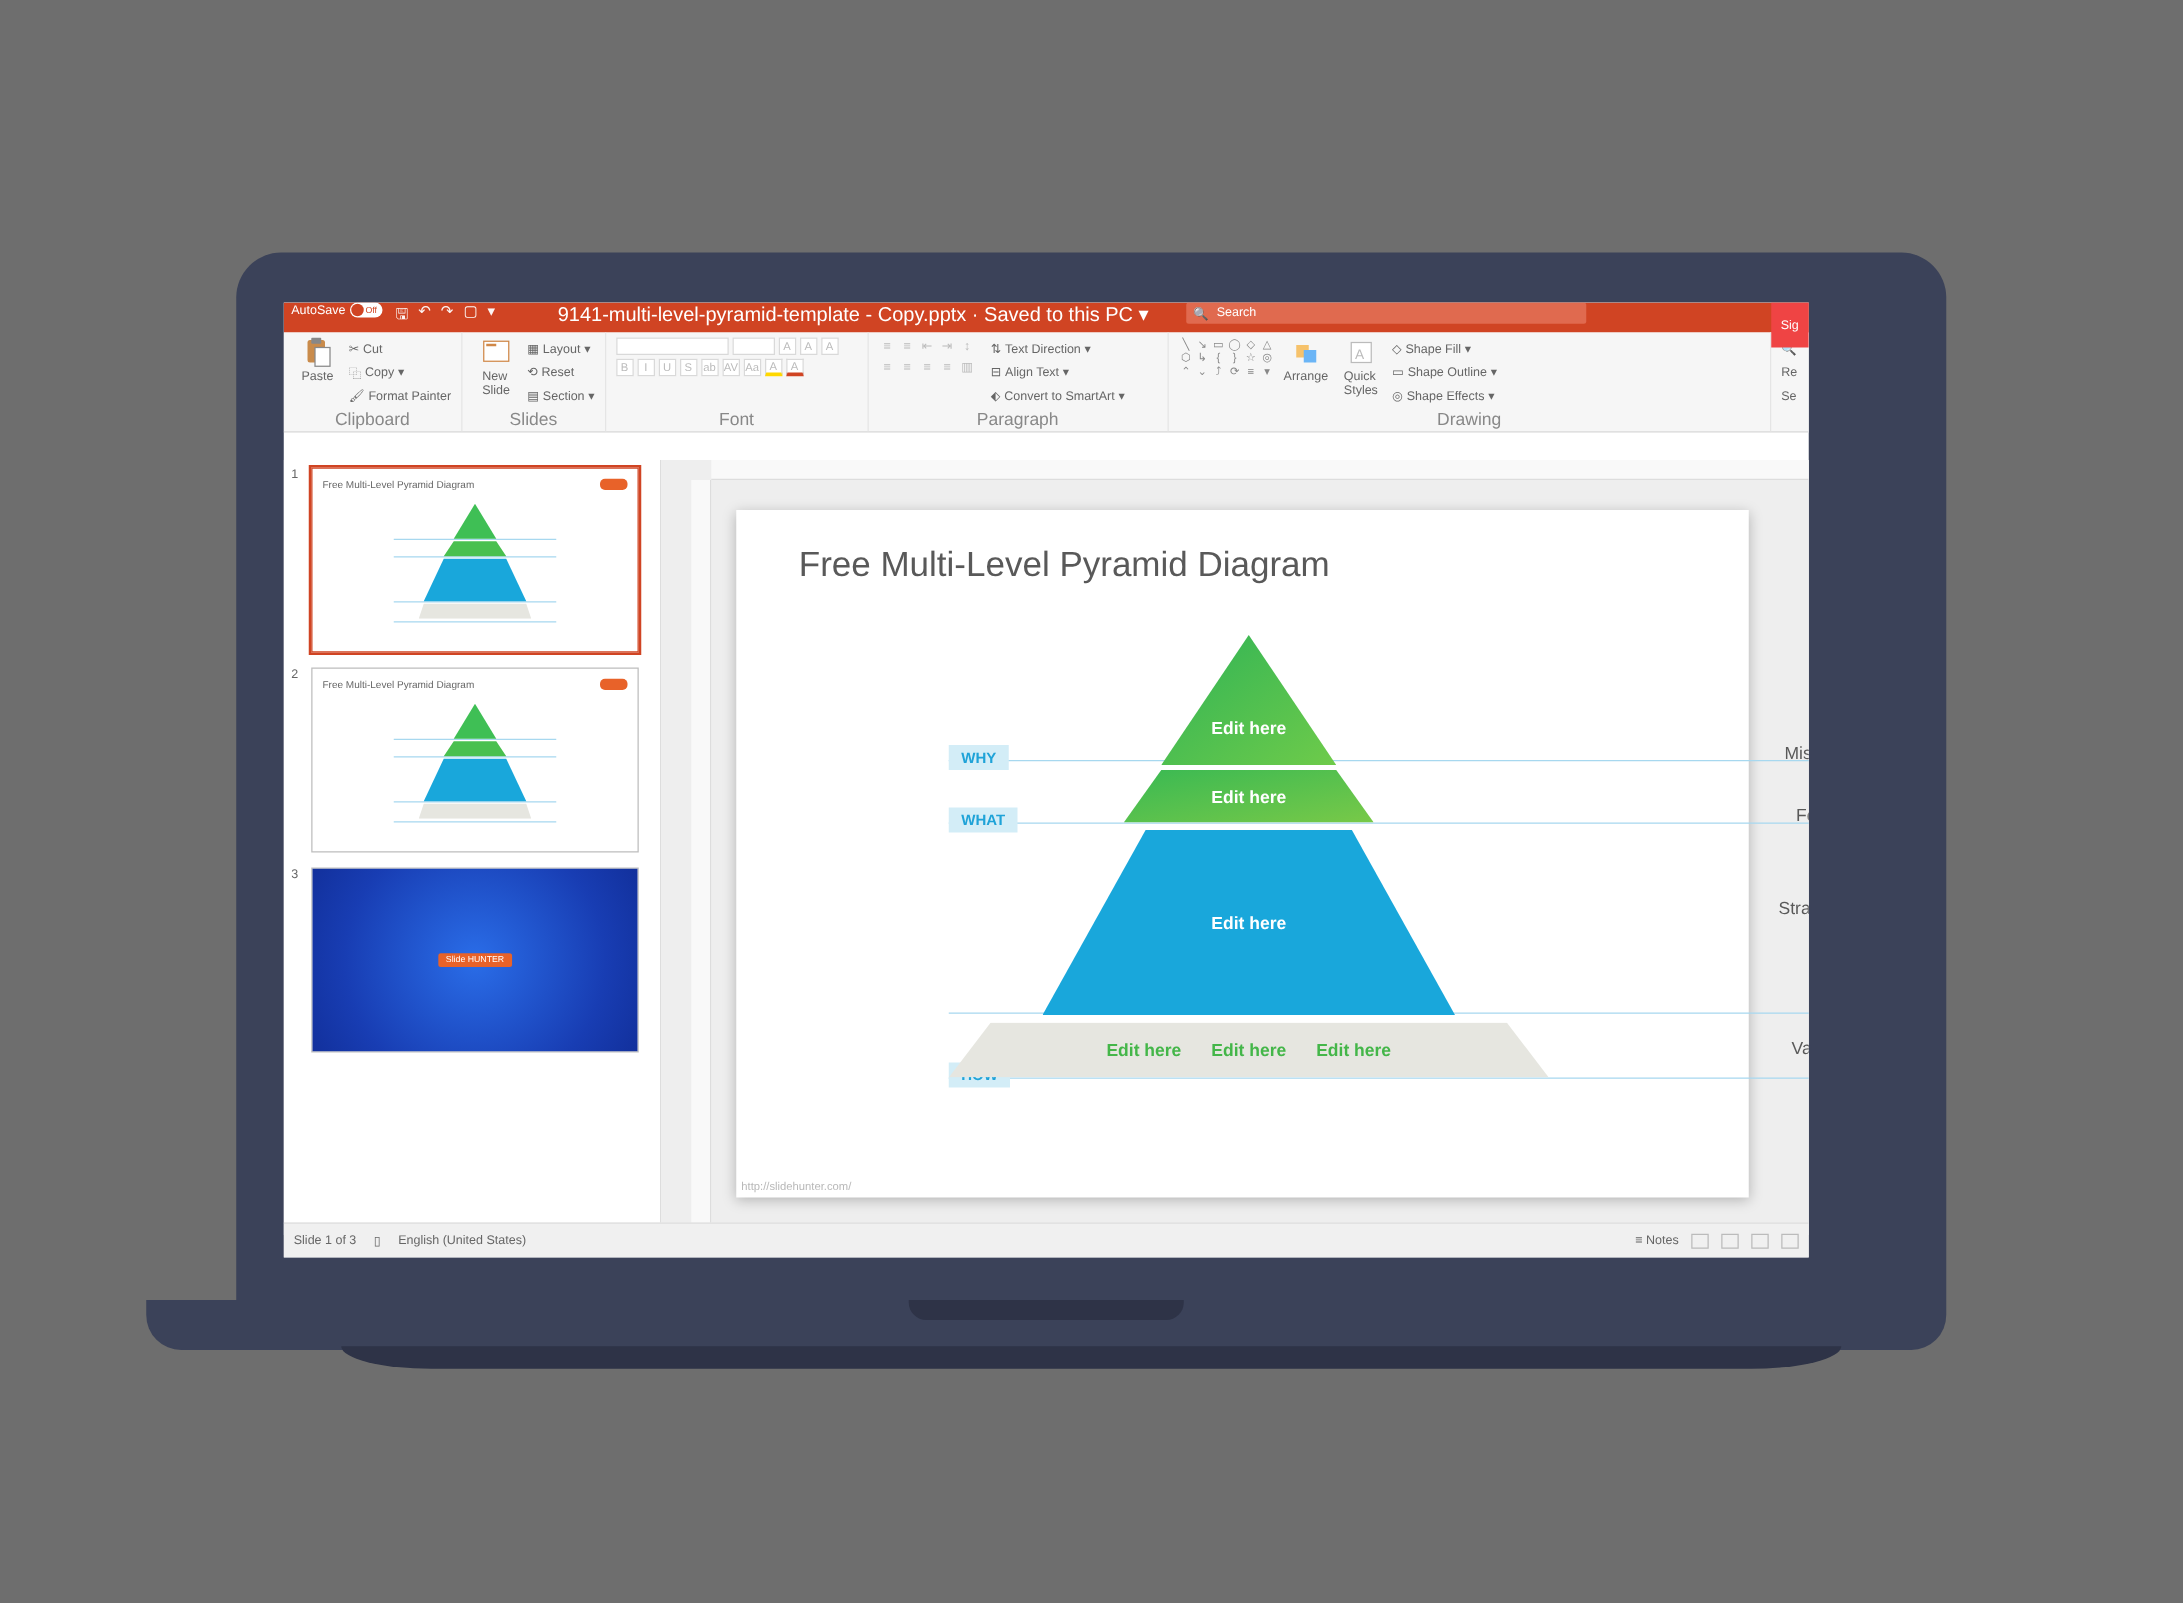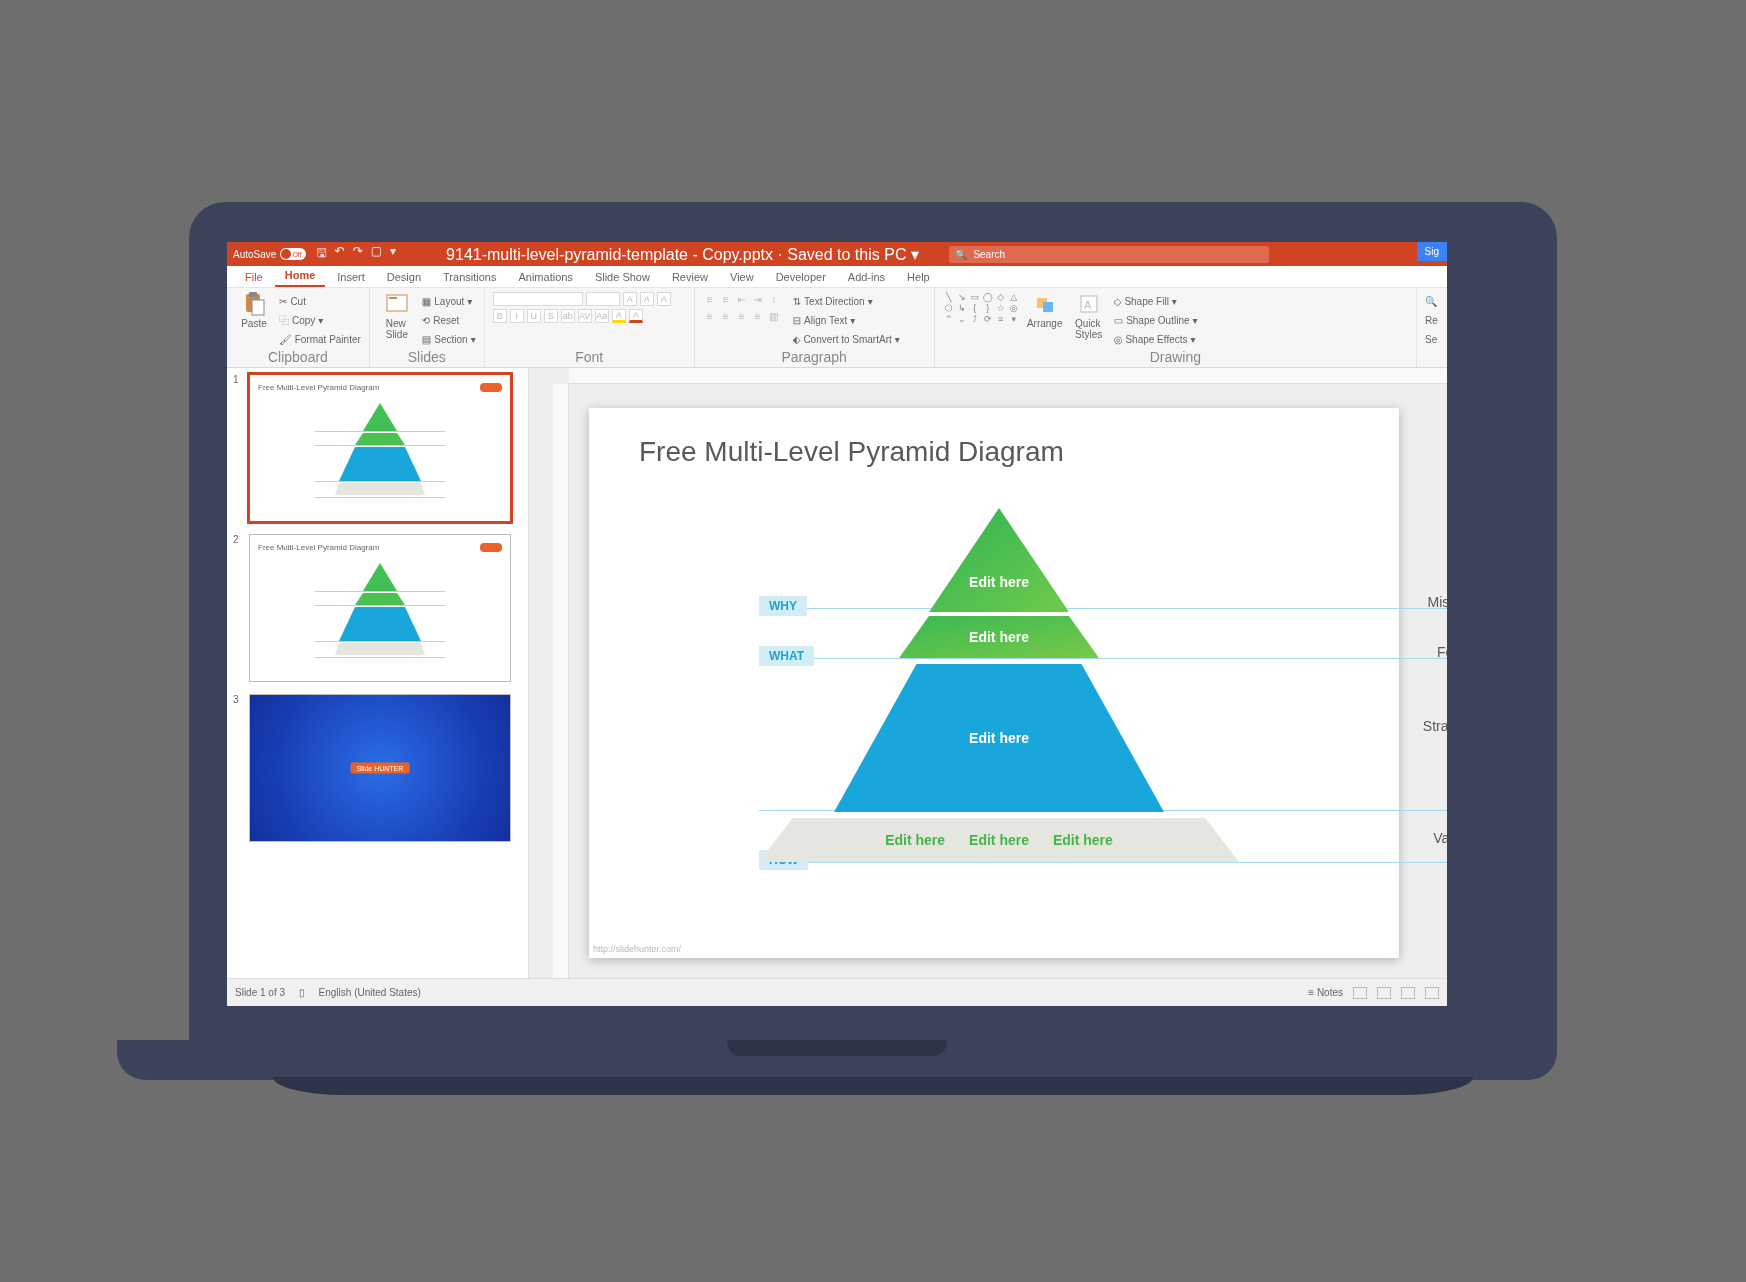--- a/index.html
+++ b/index.html
@@ -41,21 +41,21 @@
     position: absolute; top: 0; left: 50%; transform: translateX(-50%);
     width: 220px; height: 16px;
     background: #2e3347;
     border-radius: 0 0 14px 14px;
   }
 
   
   .titlebar {
     height: 24px;
     background: #d04423;
-    display: flex; align-items: center;
+    display: flex; align-items: flex-start;
     color: #fff; font-size: 10px;
     padding: 0 6px;
   }
   .autosave { display: flex; align-items: center; gap: 4px; font-size: 10px; }
   .toggle {
     width: 26px; height: 12px; border-radius: 6px;
     background: #fff; position: relative;
     display: inline-flex; align-items: center;
     color: #d04423; font-size: 7px; padding-left: 12px;
   }
@@ -70,22 +70,22 @@
   .search-box {
     margin-left: 30px;
     background: #e06a4f;
     height: 17px; width: 320px;
     border-radius: 2px;
     display: flex; align-items: center;
     padding: 0 6px; gap: 6px;
     color: #fff;
   }
   .signin {
-    position: absolute; right: 0; top: 0; height: 19px;
-    background: #3b82f6; color: #fff;
+    position: absolute; right: 0; top: 0; height: 36px;
+    background: #ef4444; color: #fff;
     display: flex; align-items: center; padding: 0 8px;
     font-size: 10px;
   }
 
   
   .tabs {
     height: 22px; background: #fff;
     display: flex; align-items: flex-end;
     padding-left: 8px;
     border-bottom: 1px solid #e5e5e5;
@@ -251,34 +251,20 @@
         <div class="doc-title">
           <span>9141-multi-level-pyramid-template - Copy.pptx</span> · <span>Saved to this PC</span> ▾
         </div>
         <div class="search-box">
           <span>🔍</span>
           <span>Search</span>
         </div>
         <div class="signin">Sig</div>
       </div>
 
-      <div class="tabs">
-        <div class="tab file">File</div>
-        <div class="tab active">Home</div>
-        <div class="tab">Insert</div>
-        <div class="tab">Design</div>
-        <div class="tab">Transitions</div>
-        <div class="tab">Animations</div>
-        <div class="tab">Slide Show</div>
-        <div class="tab">Review</div>
-        <div class="tab">View</div>
-        <div class="tab">Developer</div>
-        <div class="tab">Add-ins</div>
-        <div class="tab">Help</div>
-      </div>
 
       <div class="ribbon">
 
         <div class="group">
           <div class="group-body">
             <div class="bigbtn">
               <div class="ico">
                 <svg width="22" height="24">
                     <rect x="3" y="2" width="14" height="18" fill="#c98b4b" rx="2"></rect>
                     <rect x="6" y="0" width="8" height="5" fill="#888" rx="1"></rect>

